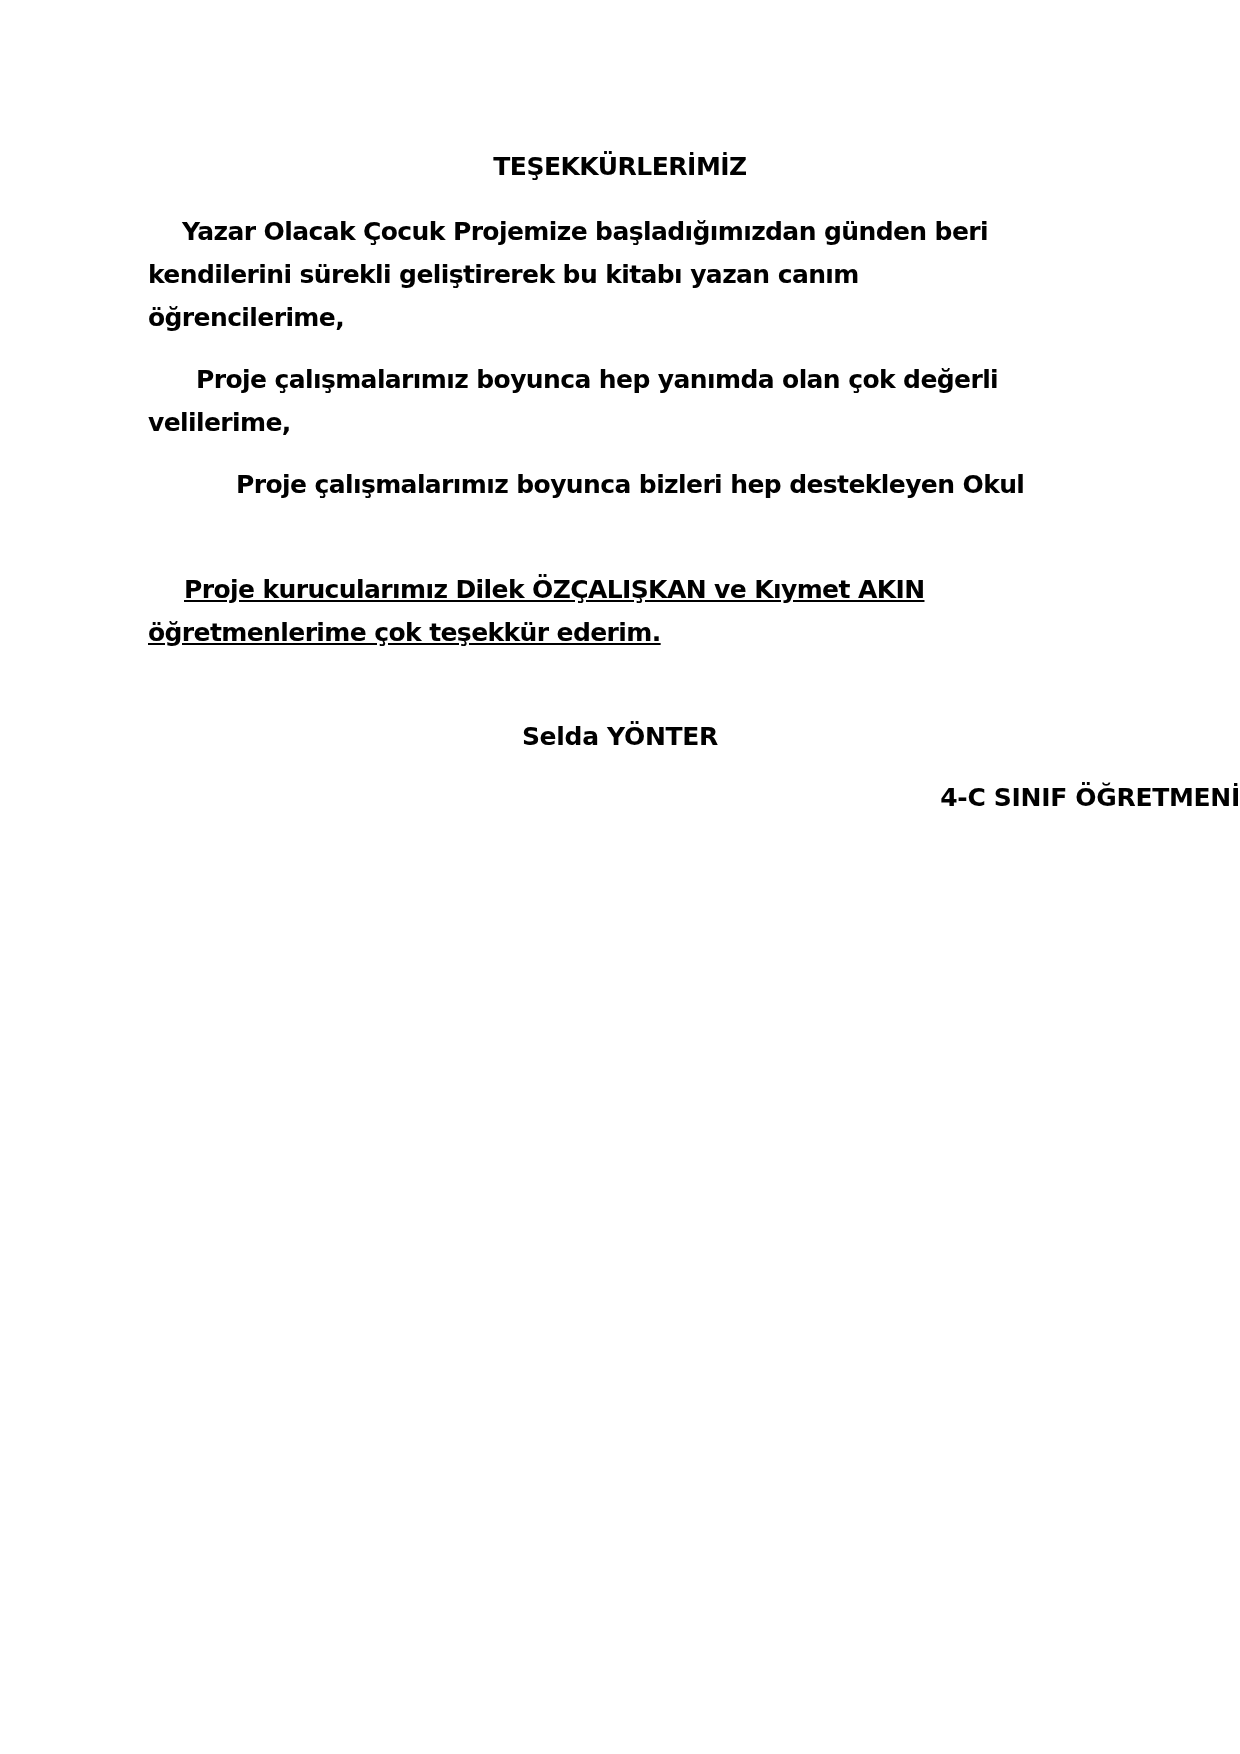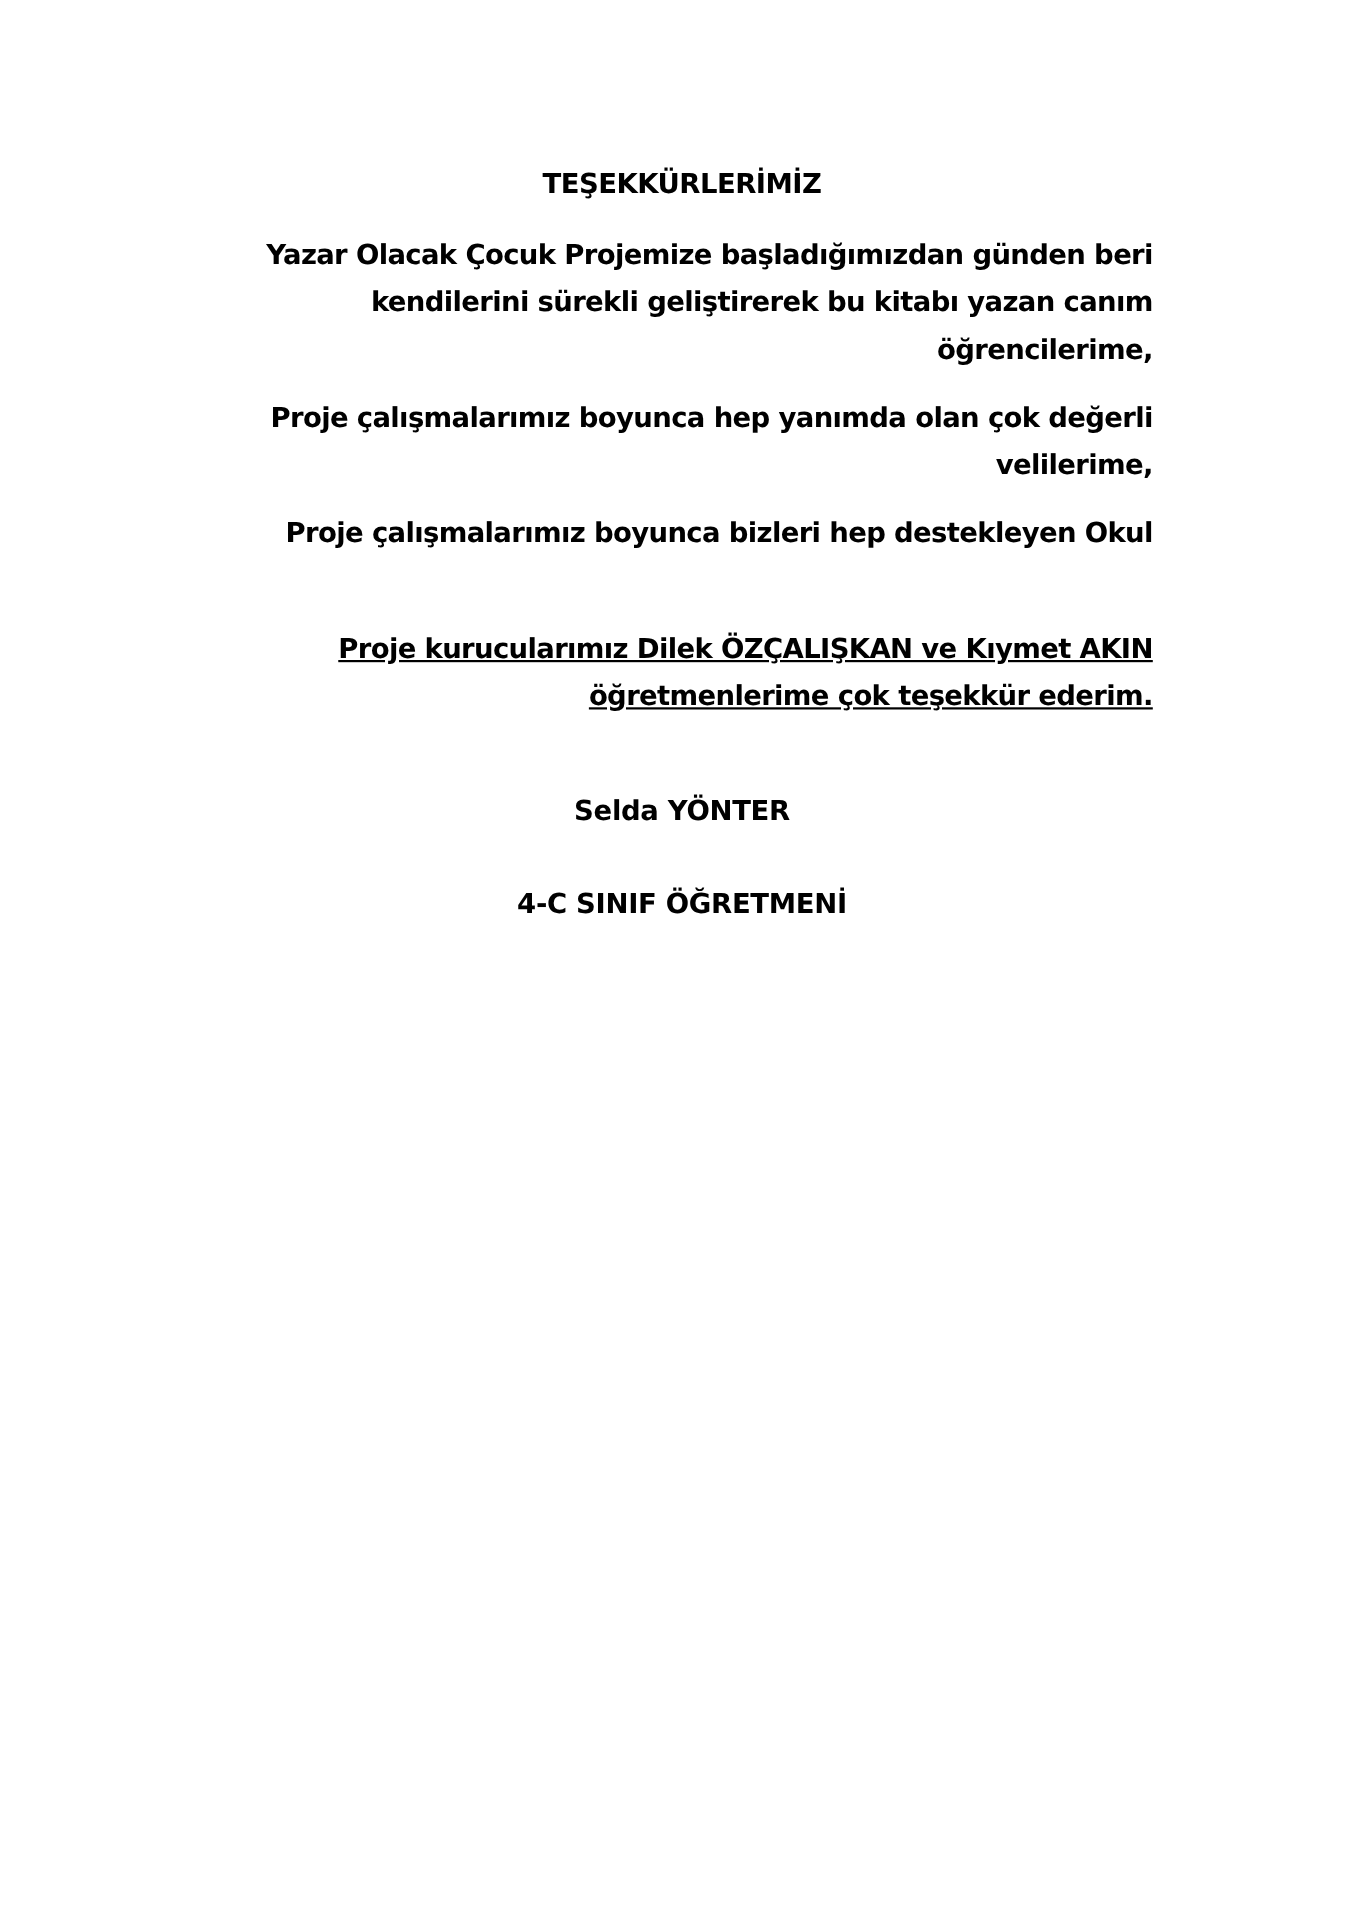--- a/index.html
+++ b/index.html
@@ -9,32 +9,32 @@
       font-family: "DejaVu Sans", sans-serif;
       color: #000000;
       font-weight: bold;
     }
     .title {
       position: absolute; top: 152px; left: 0; width: 1240px;
       text-align: center; font-size: 25px; letter-spacing: -0.5px;
     }
     .para {
       position: absolute; left: 148px; width: 900px;
-      font-size: 25px; line-height: 43px; letter-spacing: -0.6px; text-align: right;
+      font-size: 25px; line-height: 43px; letter-spacing: -0.6px;
     }
     .p1 { top: 210px; text-indent: 34px; }
     .p2 { top: 358px; text-indent: 48px; }
-    .p3 { top: 463px; text-indent: 48px; }
+    .p3 { top: 463px; text-indent: 48px; margin-left: 40px; }
     .p4 { top: 568px; text-indent: 36px; text-decoration: underline; }
     .sig {
       position: absolute; left: 0; width: 1240px; text-align: center;
       font-size: 25px; letter-spacing: -0.3px;
     }
     .sig-name { top: 722px; }
-    .sig-role { top: 807px; }
+    .sig-role { top: 783px; text-align: right; }
   </style>
 </head>
 <body>
 
 <div class="page">
   <div class="title">TEŞEKKÜRLERİMİZ</div>
 
   <div class="para p1">
     <span>Yazar Olacak Çocuk Projemize başladığımızdan günden beri</span><br>
     <span>kendilerini sürekli geliştirerek bu kitabı yazan canım</span><br>

